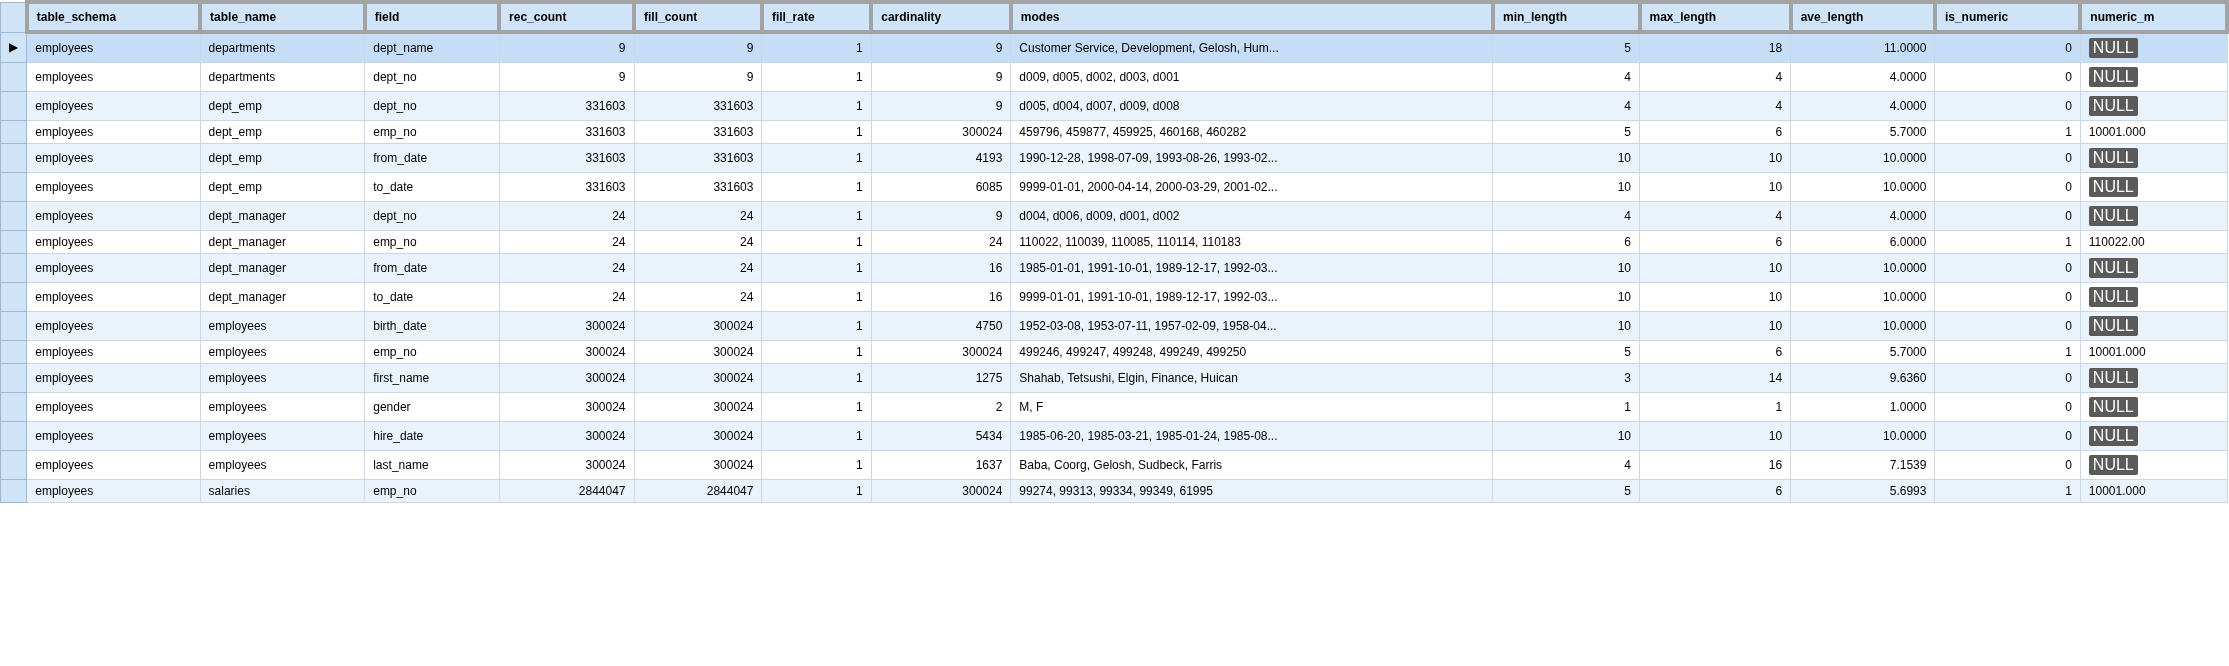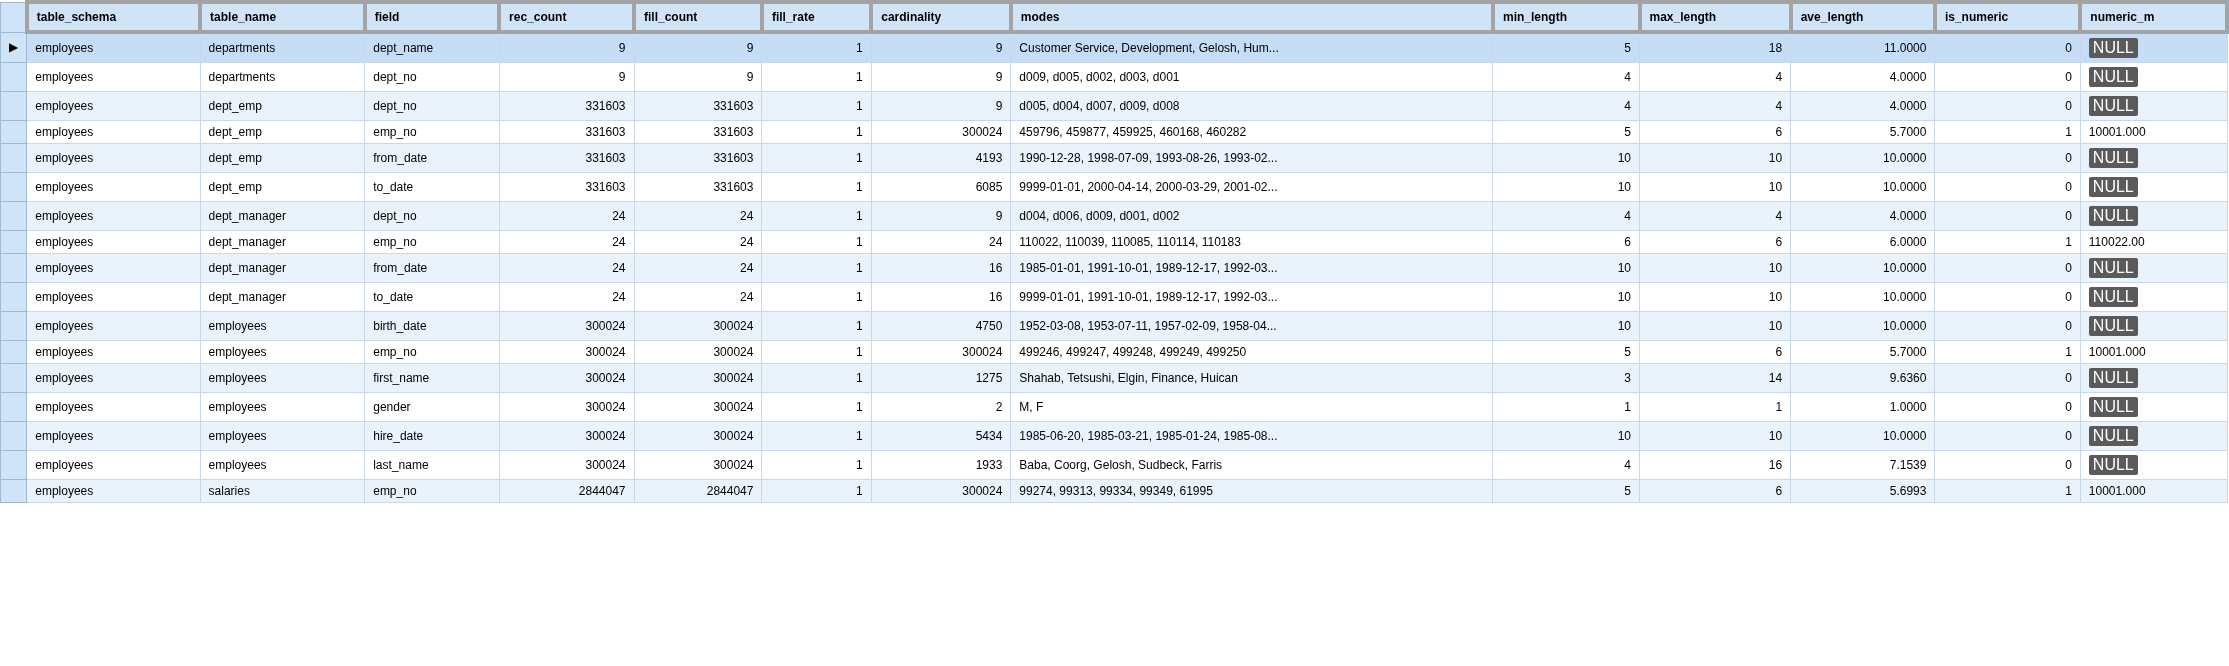--- a/index.html
+++ b/index.html
@@ -331,21 +331,21 @@
           <td><span class="null-badge">NULL</span></td>
         </tr>
         <tr>
           <td class="row-indicator"></td>
           <td>employees</td>
           <td>employees</td>
           <td>last_name</td>
           <td class="numeric-cell">300024</td>
           <td class="numeric-cell">300024</td>
           <td class="numeric-cell">1</td>
-          <td class="numeric-cell">1933</td>
+          <td class="numeric-cell">1637</td>
           <td>Baba, Coorg, Gelosh, Sudbeck, Farris</td>
           <td class="numeric-cell">4</td>
           <td class="numeric-cell">16</td>
           <td class="numeric-cell">7.1539</td>
           <td class="numeric-cell">0</td>
           <td><span class="null-badge">NULL</span></td>
         </tr>
         <tr>
           <td class="row-indicator"></td>
           <td>employees</td>

